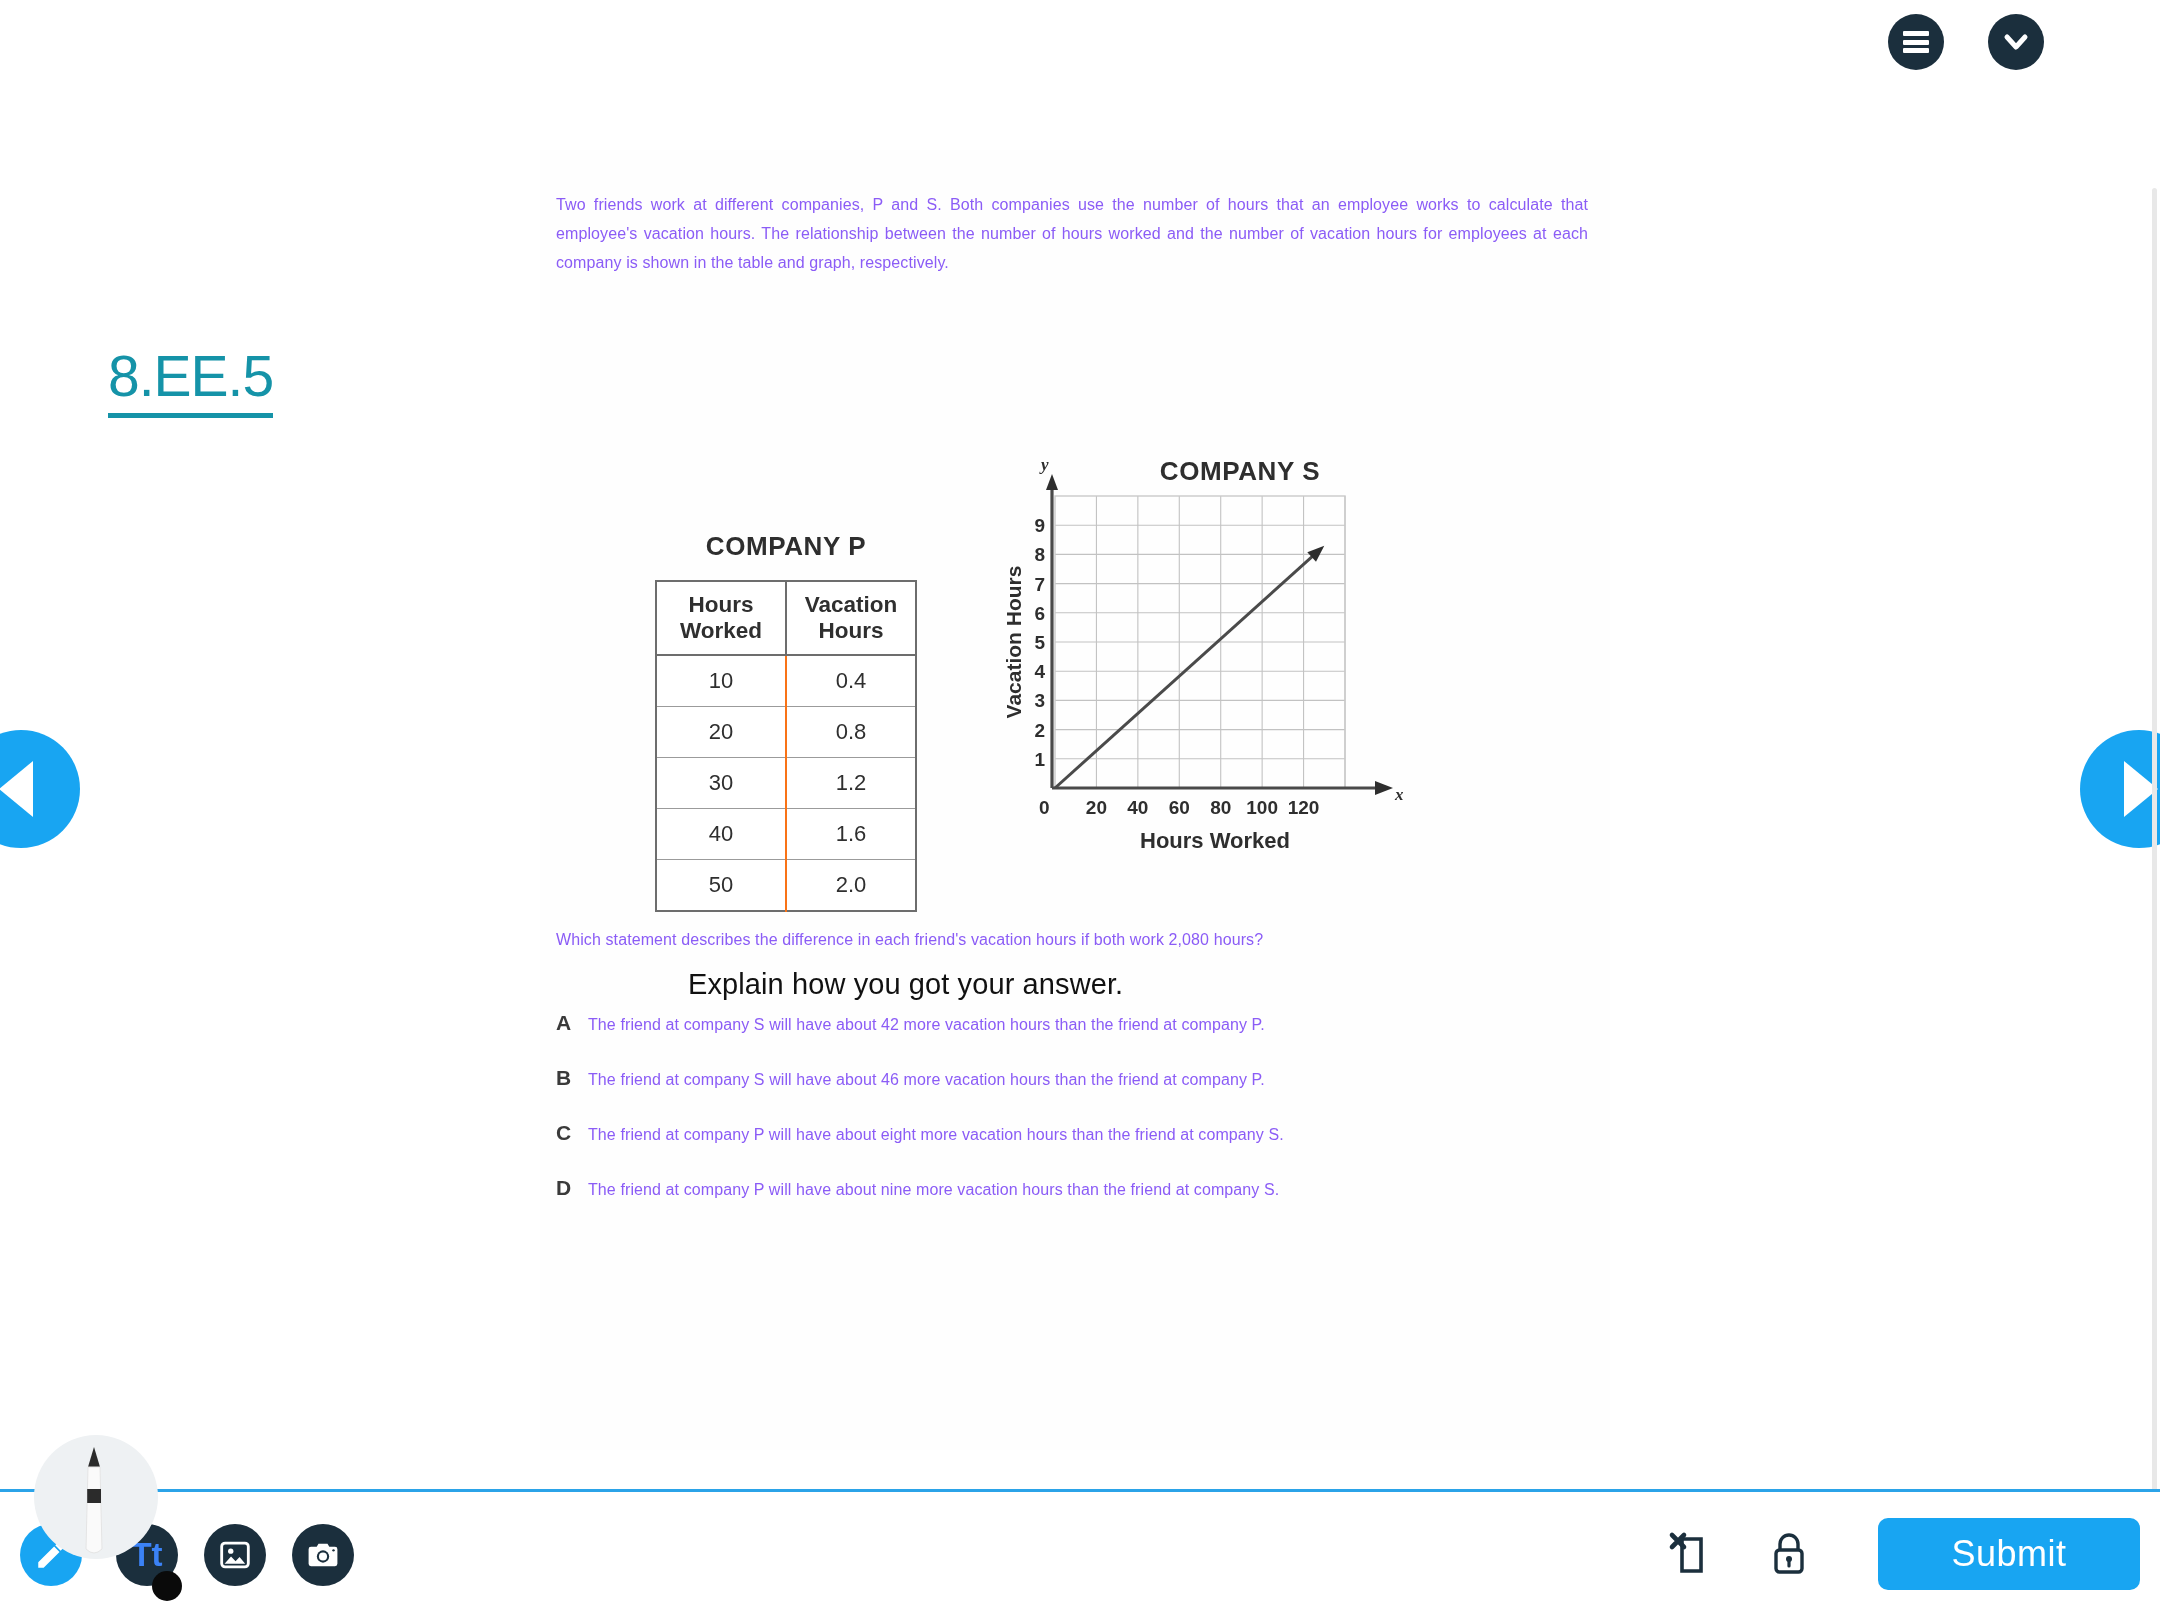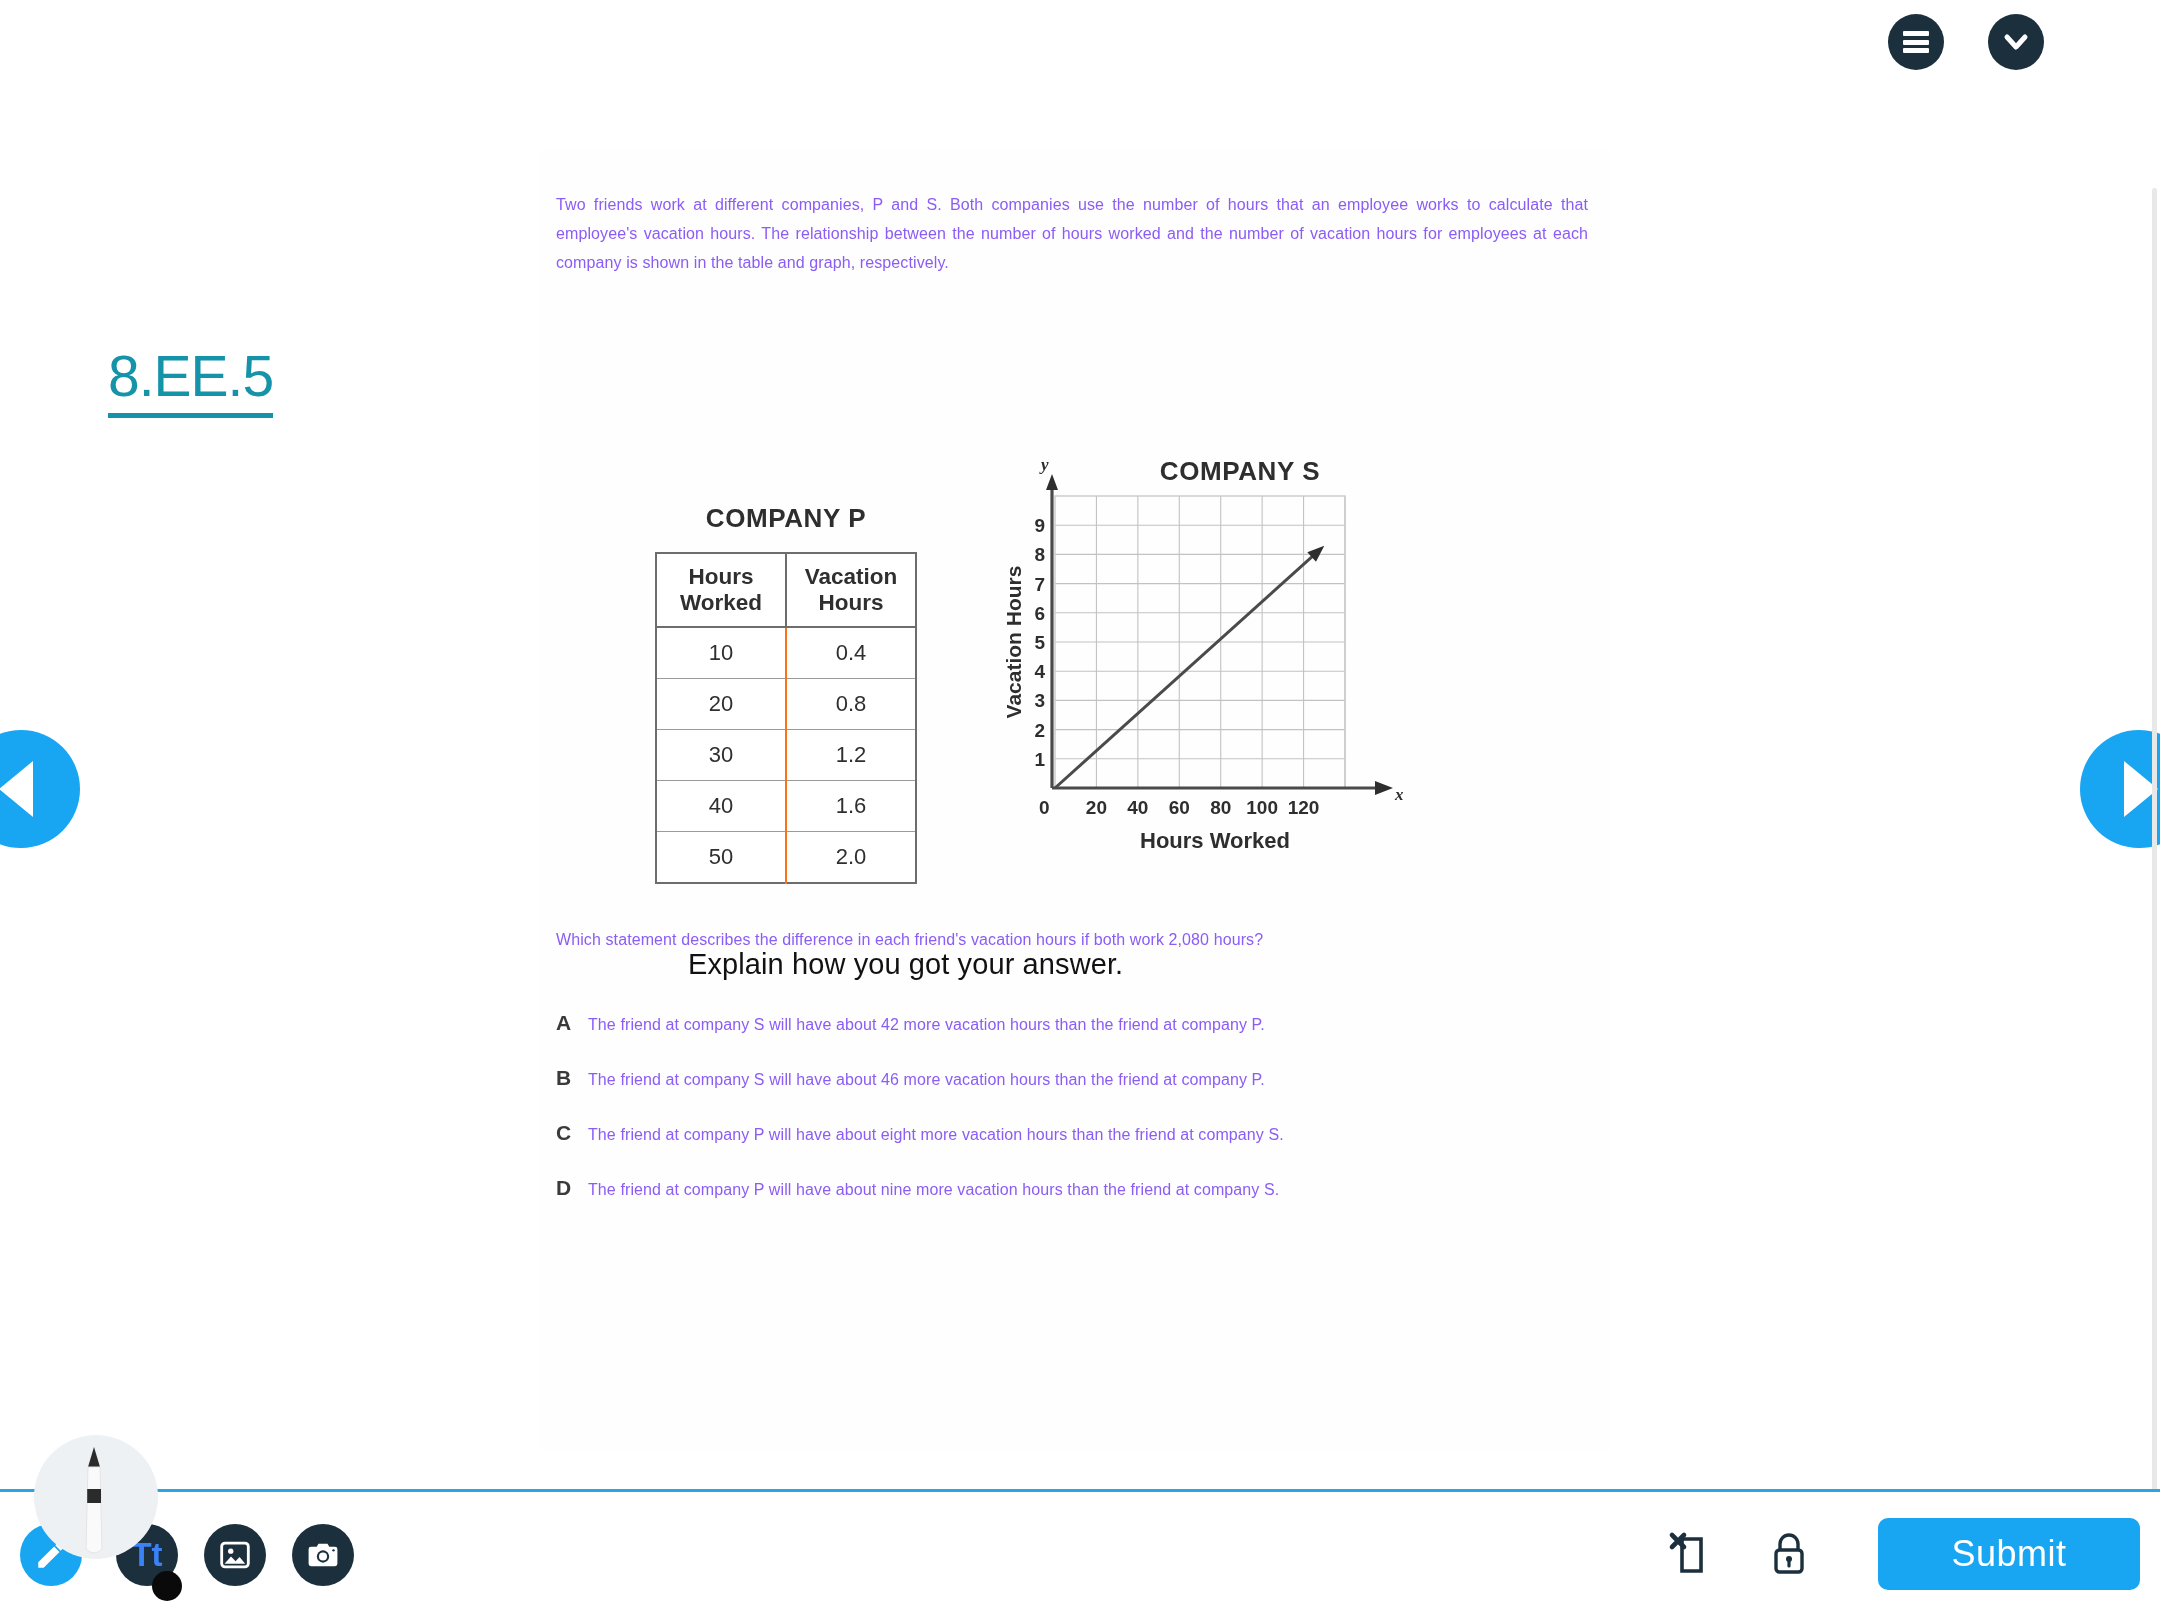--- a/index.html
+++ b/index.html
@@ -37,21 +37,21 @@
     color:#8b5cf6;font-size:16px;line-height:29px;
     text-align:justify;font-family:"Liberation Sans", sans-serif;
     letter-spacing:.1px;
   }
   #intro-para{position:absolute;left:16px;top:40px;width:1032px;}
 
   
   #figures{position:absolute;left:0;top:190px;width:1070px;height:520px;}
 
   
-  #company-p-block{position:absolute;left:96px;top:163px;width:300px;}
+  #company-p-block{position:absolute;left:96px;top:191px;width:300px;}
   .fig-title{
     text-align:center;font-weight:bold;font-size:26px;color:#2e2e2e;
     letter-spacing:.6px;margin-bottom:18px;
   }
   table.vac{
     border-collapse:collapse;margin:0 auto;background:#fff;
     border:2px solid #6d6d6d;
   }
   table.vac th,table.vac td{
     width:100px;text-align:center;color:#2f2f2f;font-size:22px;
@@ -70,21 +70,21 @@
   table.vac td:last-child{border-right:none;}
   table.vac tr:last-child td{border-bottom:none;}
 
   
   #company-s-block{position:absolute;left:455px;top:108px;width:600px;}
   #graph-svg{display:block;}
 
   
   #question-block{position:absolute;left:16px;top:775px;width:1032px;}
   #handwrite-note{
-    position:absolute;left:148px;top:798px;
+    position:absolute;left:148px;top:818px;
     font-size:29px;color:#111;font-family:"Liberation Sans", sans-serif;
     letter-spacing:.1px;
   }
   #choices{position:absolute;left:16px;top:860px;width:1040px;}
   .choice{display:flex;margin-bottom:26px;}
   .choice-letter{
     width:32px;flex:0 0 32px;font-weight:bold;font-size:21px;color:#3a3a3a;
     padding-top:1px;
   }
   .choice-text{flex:1;}

